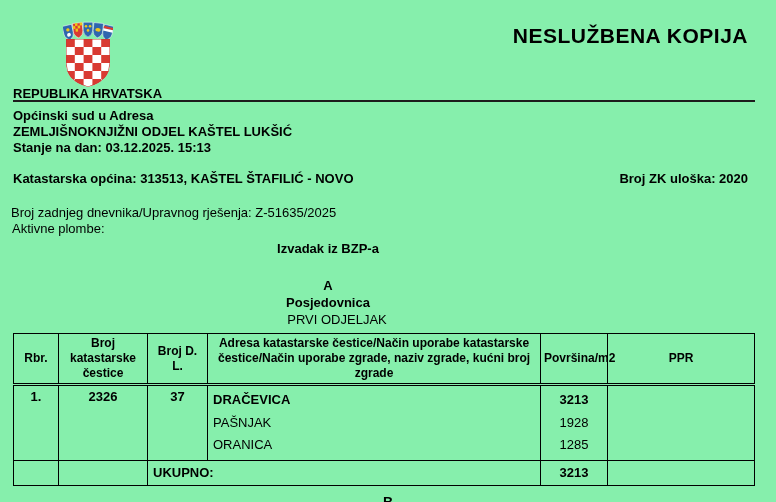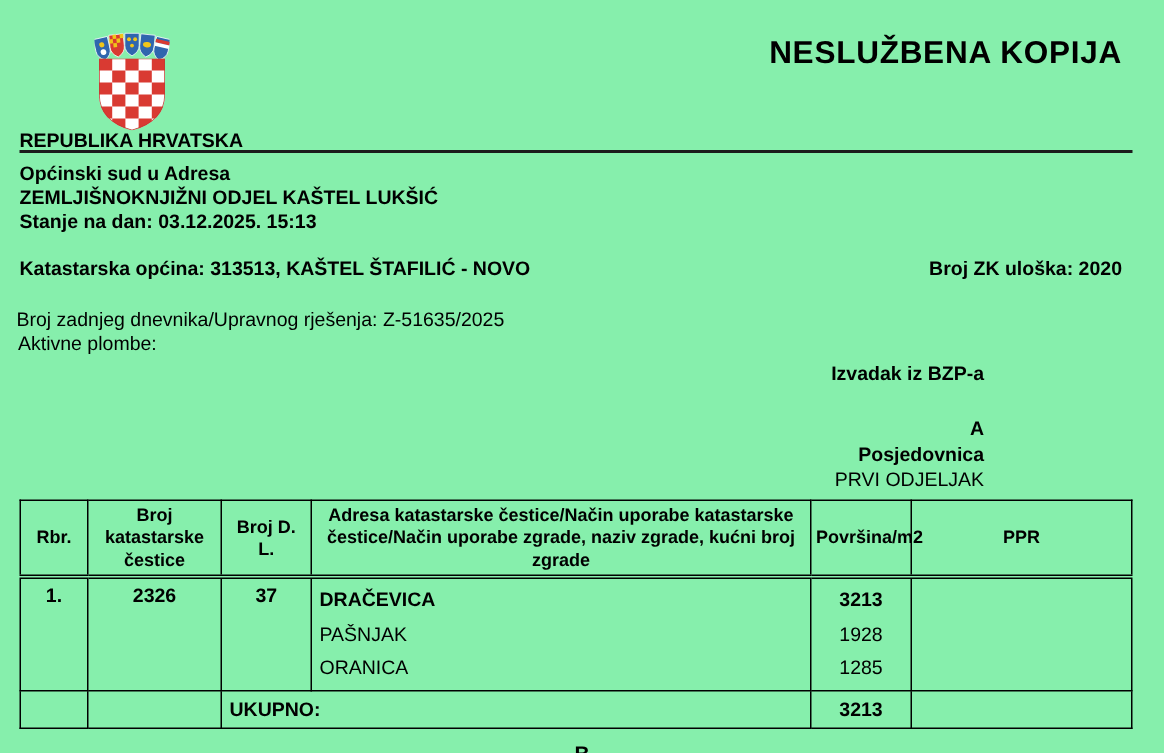--- a/index.html
+++ b/index.html
@@ -2,21 +2,21 @@
 <html><head>
 <meta charset="utf-8">
 <style>
   * { margin:0; padding:0; box-sizing:border-box; }
   html,body { width:776px; height:502px; background:#ffffff; overflow:hidden; }
   body { font-family:"Liberation Sans", sans-serif; color:#000; }
   .page { position:relative; width:776px; height:502px; background:#86efac; }
   .abs { position:absolute; }
   .b { font-weight:bold; }
   .doc-line { font-size:13px; line-height:16px; white-space:nowrap;text-align:right; }
-  .center-line { left:0; width:656px; text-align:right; }
+  .center-line { left:0; width:656px; text-align:center; }
 
   .title-copy {
     top:24px; right:28px; font-size:21px; font-weight:bold; letter-spacing:0.5px;
   }
   .coat { top:21px; left:63px; }
   .country { top:86px; left:13px; }
   .header-rule { top:100px; left:13px; width:742px; height:2px; background:#1c1c1c; }
   .court { top:108px; left:13px; }
   .dept  { top:124px; left:13px; }
   .statedate { top:140px; left:13px; }

